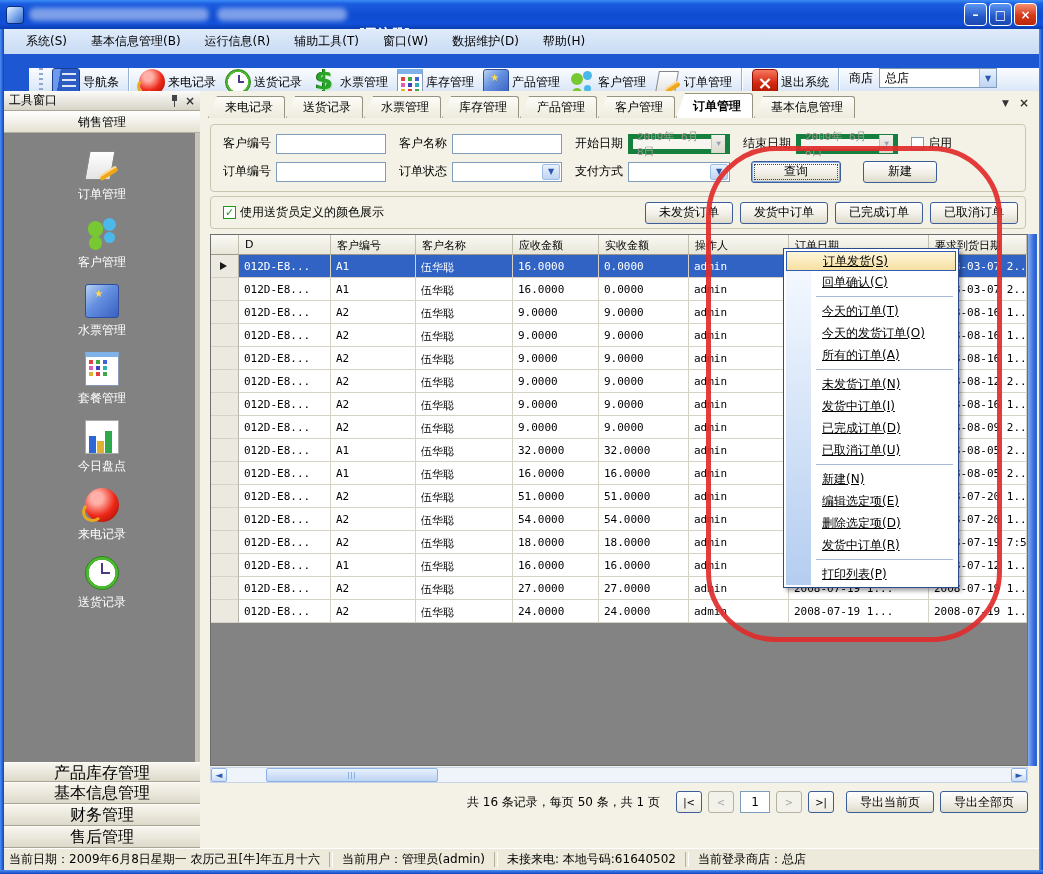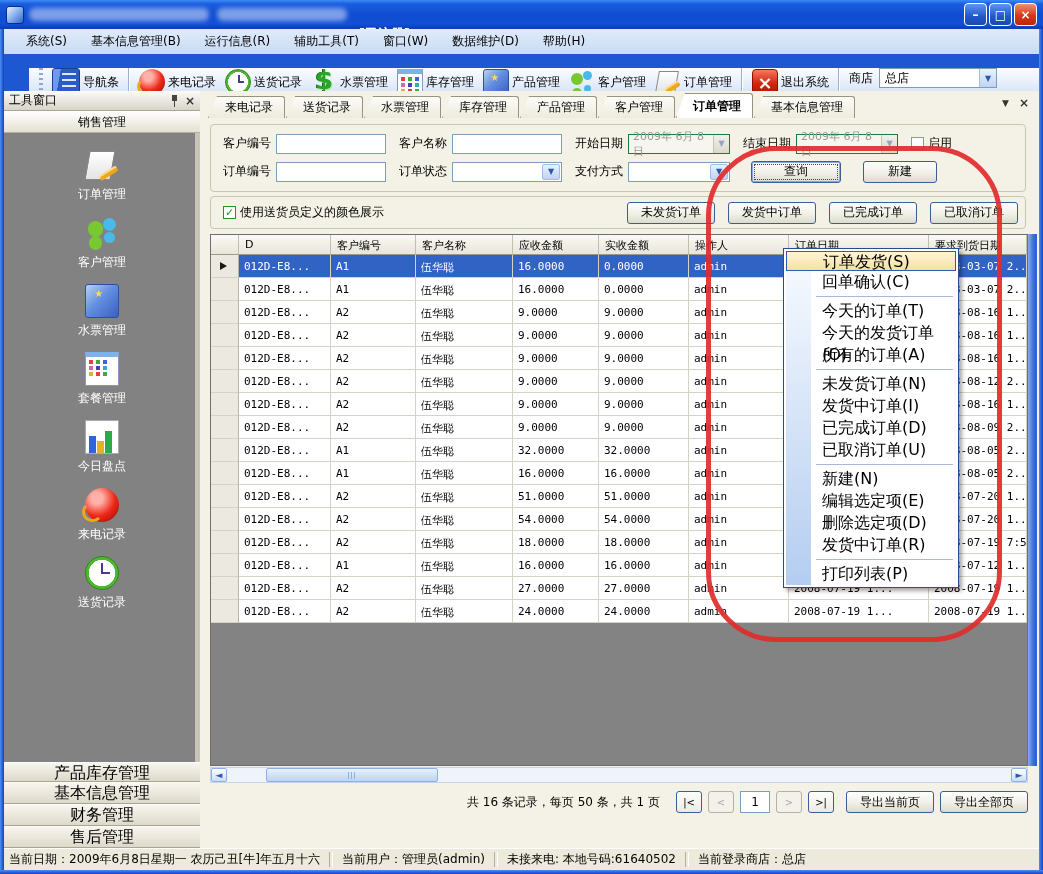--- a/index.html
+++ b/index.html
@@ -102,36 +102,36 @@
   .tab.active{background:#fff;font-weight:bold;height:24px;}
   .tabtools{position:absolute;right:10px;top:6px;display:flex;gap:10px;color:#333;align-items:center;}
   .tabtools .dn{font-size:9px;}
 
   
   .filterbox{position:absolute;left:10px;top:33px;width:816px;height:68px;border:1px solid #C9C5AE;border-radius:4px;box-sizing:border-box;
     display:flex;flex-direction:column;justify-content:center;gap:7px;padding:2px 0 2px 12px;}
   .frow{display:flex;align-items:center;}
   .flabel{margin-right:5px;}
   .tinput{width:110px;height:20px;border:1px solid #7F9DB9;background:#fff;box-sizing:border-box;margin-right:13px;}
-  .datebox{width:102px;height:20px;border:1px solid #15803d;background:#F6F5EF;color:#9A9890;font-size:11px;
-    display:flex;align-items:center;padding-left:4px;box-sizing:border-box;margin-right:13px;}
+  .datebox{width:102px;height:20px;border:5px solid #15803d;background:#F6F5EF;color:#9A9890;font-size:11px;
+    display:flex;align-items:center;padding-left:4px;box-sizing:border-box;margin-right:13px;font-family:Liberation Mono, monospace;}
   .datebox .dd{margin-left:auto;width:15px;height:18px;background:linear-gradient(#F1F0EA,#DCD9CC);
     border-left:1px solid #C6C3B2;color:#94A2C0;font-size:8px;display:flex;align-items:center;justify-content:center;}
   .combo{width:110px;height:20px;border:1px solid #7F9DB9;background:#fff;position:relative;box-sizing:border-box;margin-right:13px;}
   .combo .dd{position:absolute;right:1px;top:1px;bottom:1px;width:16px;background:linear-gradient(#EAF2FC,#BED4F2);
     border:1px solid #9EBEE8;border-radius:2px;color:#2A58B0;font-size:8px;display:flex;align-items:center;justify-content:center;}
   .cbx{width:13px;height:13px;border:1px solid #1A9A1A;background:#fff;display:inline-flex;align-items:center;justify-content:center;
     font-size:11px;font-weight:bold;color:#1A9A1A;margin-right:4px;box-sizing:border-box;}
   .cbx.empty{border-color:#7F9DB9;color:transparent;}
   .xpbtn{height:22px;padding:0 13px;border:1px solid #3C5E98;border-radius:3px;font-size:12px;cursor:pointer;
     background:linear-gradient(#FFFFFE,#F1EFE6 55%,#DFDBCC);display:inline-flex;align-items:center;justify-content:center;}
   .xpbtn.default{outline:1px dotted #444;outline-offset:-4px;box-shadow:0 0 0 1px #88A8E4 inset;}
   .checkrow{position:absolute;left:10px;top:105px;width:816px;height:33px;border:1px solid #C9C5AE;border-radius:4px;box-sizing:border-box;
     display:flex;align-items:center;padding:0 7px 0 12px;}
-  .checkrow .btns{margin-left:auto;display:flex;gap:13px;}
+  .checkrow .btns{margin-left:auto;display:flex;gap:7px;}
 
   
   .grid{position:absolute;left:10px;top:143px;width:818px;height:532px;border:1px solid #6E6E6E;background:#838383;box-sizing:border-box;overflow:hidden;}
   .ghead,.grow{display:grid;grid-template-columns:28px 92px 85px 97px 86px 90px 100px 140px 1fr;}
   .hc{height:20px;box-sizing:border-box;background:linear-gradient(#FAF9F5,#E8E6D8);border-right:1px solid #C2BFAE;
     border-bottom:1px solid #9C9988;padding:3px 0 0 6px;font-size:11px;white-space:nowrap;overflow:hidden;}
   .gc{height:23px;box-sizing:border-box;background:#fff;border-right:1px solid #D6D3C6;border-bottom:1px solid #D6D3C6;
     padding:5px 2px 0 5px;font-size:11px;font-family:"DejaVu Sans Mono","DejaVu Sans",sans-serif;white-space:nowrap;overflow:hidden;}
   .gc.selc{background:#ECEAE0;border-right:1px solid #B8B5A8;position:relative;}
   .grow.selected .gc:not(.selc){background:#3163C5;color:#fff;}
@@ -154,21 +154,21 @@
   .navbtn{width:26px;height:22px;border:1px solid #3C5E98;border-radius:3px;background:linear-gradient(#FEFEFD,#EDEBE0);
     font-size:10px;display:flex;align-items:center;justify-content:center;cursor:pointer;box-sizing:border-box;}
   .navbtn.disabled{border-color:#B5B2A5;color:#AAA;background:#F2F1EA;}
   .pagebox{width:30px;height:22px;border:1px solid #7F9DB9;background:#fff;display:flex;align-items:center;justify-content:center;font-size:12px;box-sizing:border-box;}
 
   
   .cmenu{position:absolute;left:783px;top:248px;width:176px;background:#fff;border:1px solid #2A4B8D;
     box-shadow:3px 3px 4px rgba(0,0,0,.35);padding:2px;box-sizing:border-box;z-index:40;}
   .cmenu::before{content:"";position:absolute;left:2px;top:2px;bottom:2px;width:25px;
     background:linear-gradient(180deg,#F8FBFF,#B4CDF0);}
-  .mi{position:relative;height:22px;line-height:22px;padding-left:36px;font-size:16px;cursor:pointer;}
+  .mi{position:relative;height:22px;line-height:22px;padding-left:36px;font-size:12px;cursor:pointer;text-decoration:underline;}
   .mi.hl{background:linear-gradient(#FFF6DA,#F6DFA2);border:1px solid #2F5BB5;height:20px;line-height:19px;box-sizing:border-box;}
   .mi.sep{height:1px;margin:3px 3px 3px 30px;padding:0;background:#A9B8D4;}
 
   
   .redmark{position:absolute;left:706px;top:146px;width:286px;height:486px;border:5px solid #E02B2B;
     border-radius:70px;z-index:50;pointer-events:none;opacity:.92;}
 
   
   .statusbar{position:absolute;left:4px;top:848px;width:1035px;height:22px;background:#EDEADB;border-top:1px solid #FFF;
     display:flex;align-items:center;gap:9px;padding-left:5px;box-sizing:border-box;font-size:12px;}

